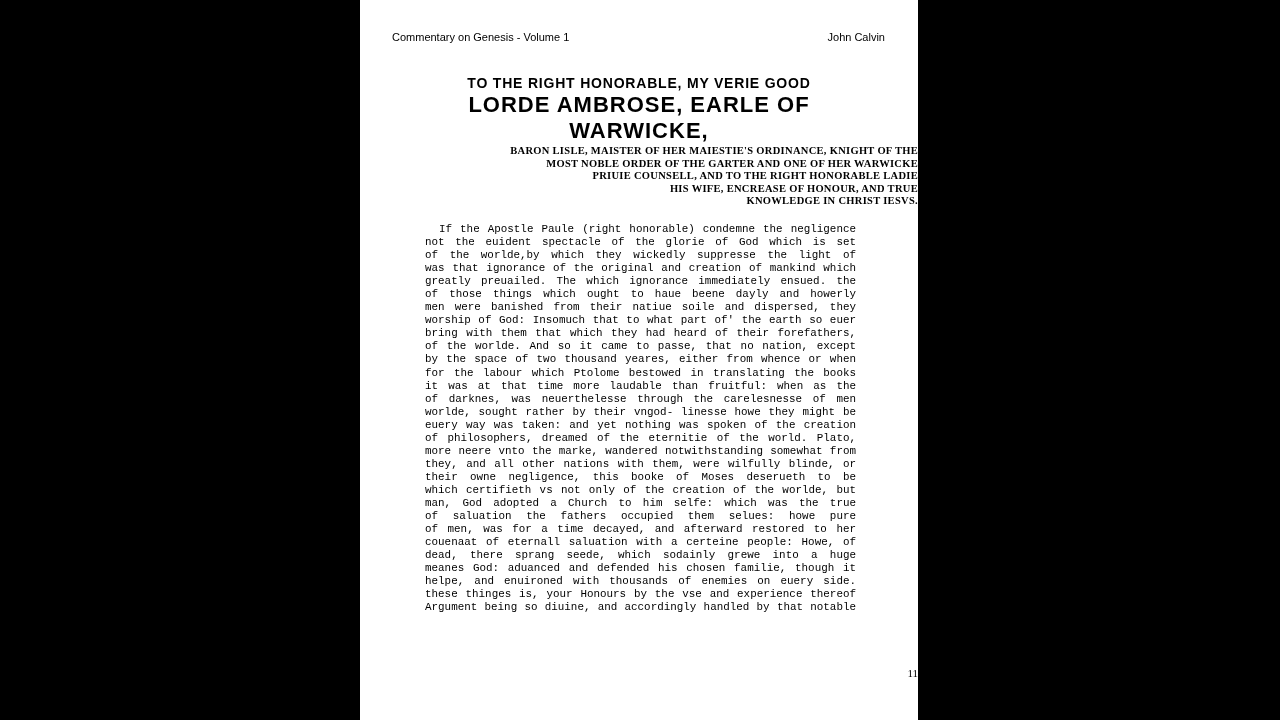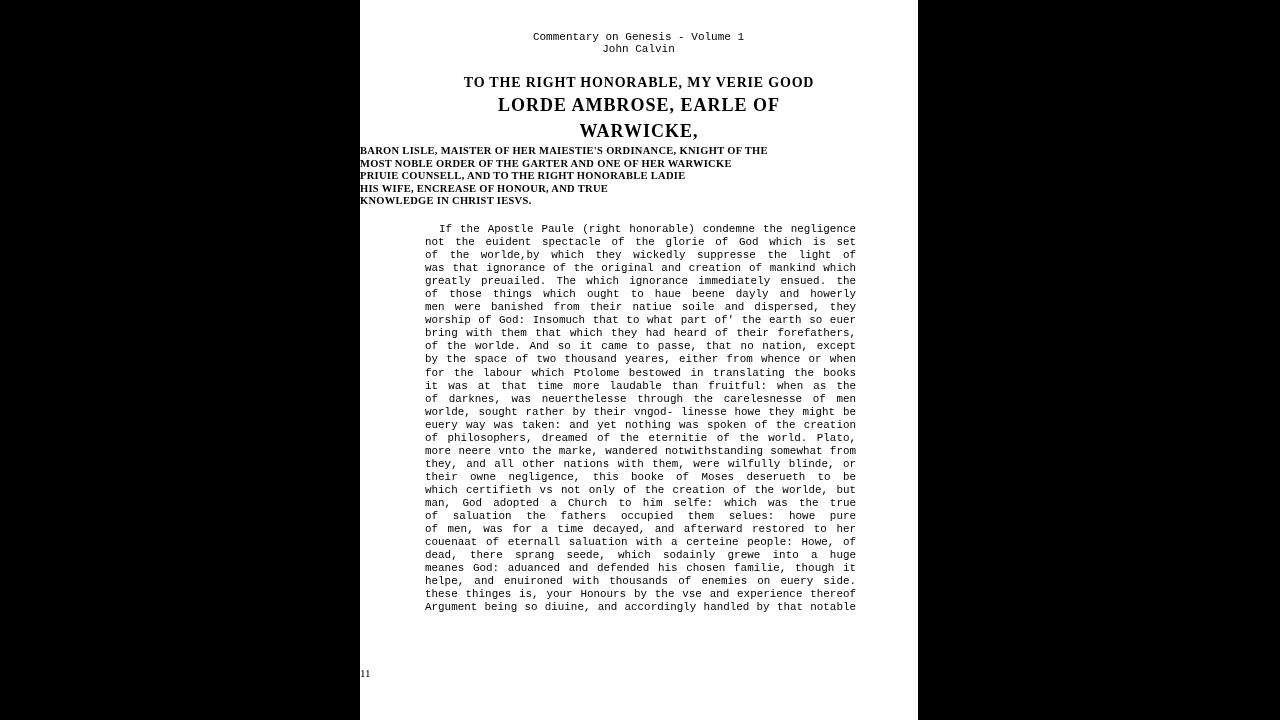--- a/index.html
+++ b/index.html
@@ -8,49 +8,49 @@
 
   .stage { position:absolute; inset:0; background:#000; }
 
   .paper {
     position:absolute; left:360px; top:0; width:558px; height:720px;
     background:#ffffff; color:#000;
   }
 
   .header {
     position:absolute; top:31px; left:32px; right:33px;
-    display:flex; justify-content:space-between; align-items:center;
-    font-family:Liberation Mono, monospace; font-size:11px; color:#000;flex-direction:column;
+    display:flex; justify-content:space-between; align-items:flex-start;
+    font-family:Liberation Sans, sans-serif; font-size:11px; color:#000;
   }
 
   .title-block {
     position:absolute; top:74px; left:0; right:0; text-align:center;
-    font-family:Liberation Serif, serif; font-weight:bold; color:#000;
+    font-family:Liberation Sans, sans-serif; font-weight:bold; color:#000;
   }
   .title-small { font-size:14px; line-height:18px; letter-spacing:0.8px; }
-  .title-large { font-size:18px; line-height:26px; letter-spacing:1px; }
+  .title-large { font-size:22px; line-height:26px; letter-spacing:1px; }
 
   .subtitle {
-    position:absolute; top:145px; left:0; right:0; text-align:left;
+    position:absolute; top:145px; left:0; right:0; text-align:right;
     font-family:"Liberation Serif", serif; font-weight:bold; color:#000;
     font-size:10.5px; line-height:12.6px; letter-spacing:0.3px;
   }
 
   .body-text {
     position:absolute; top:223px; left:65px; width:431px;
     font-family:"Liberation Serif", serif; font-size:10.9px; color:#000;
   }
   .body-line {
     height:13.05px; line-height:13.05px; overflow:hidden;
     text-align:justify; text-align-last:justify;font-family:Liberation Mono, monospace;
   }
   .body-line.first { text-indent:14px; }
 
   .footer {
-    position:absolute; top:667px; left:0; right:0; text-align:left;
+    position:absolute; top:667px; left:0; right:0; text-align:right;
     font-family:"Liberation Serif", serif; font-size:11px; color:#000;
   }
 </style>
 </head>
 <body>
 
 <div class="stage">
   <div class="paper">
 
     <div class="header">

